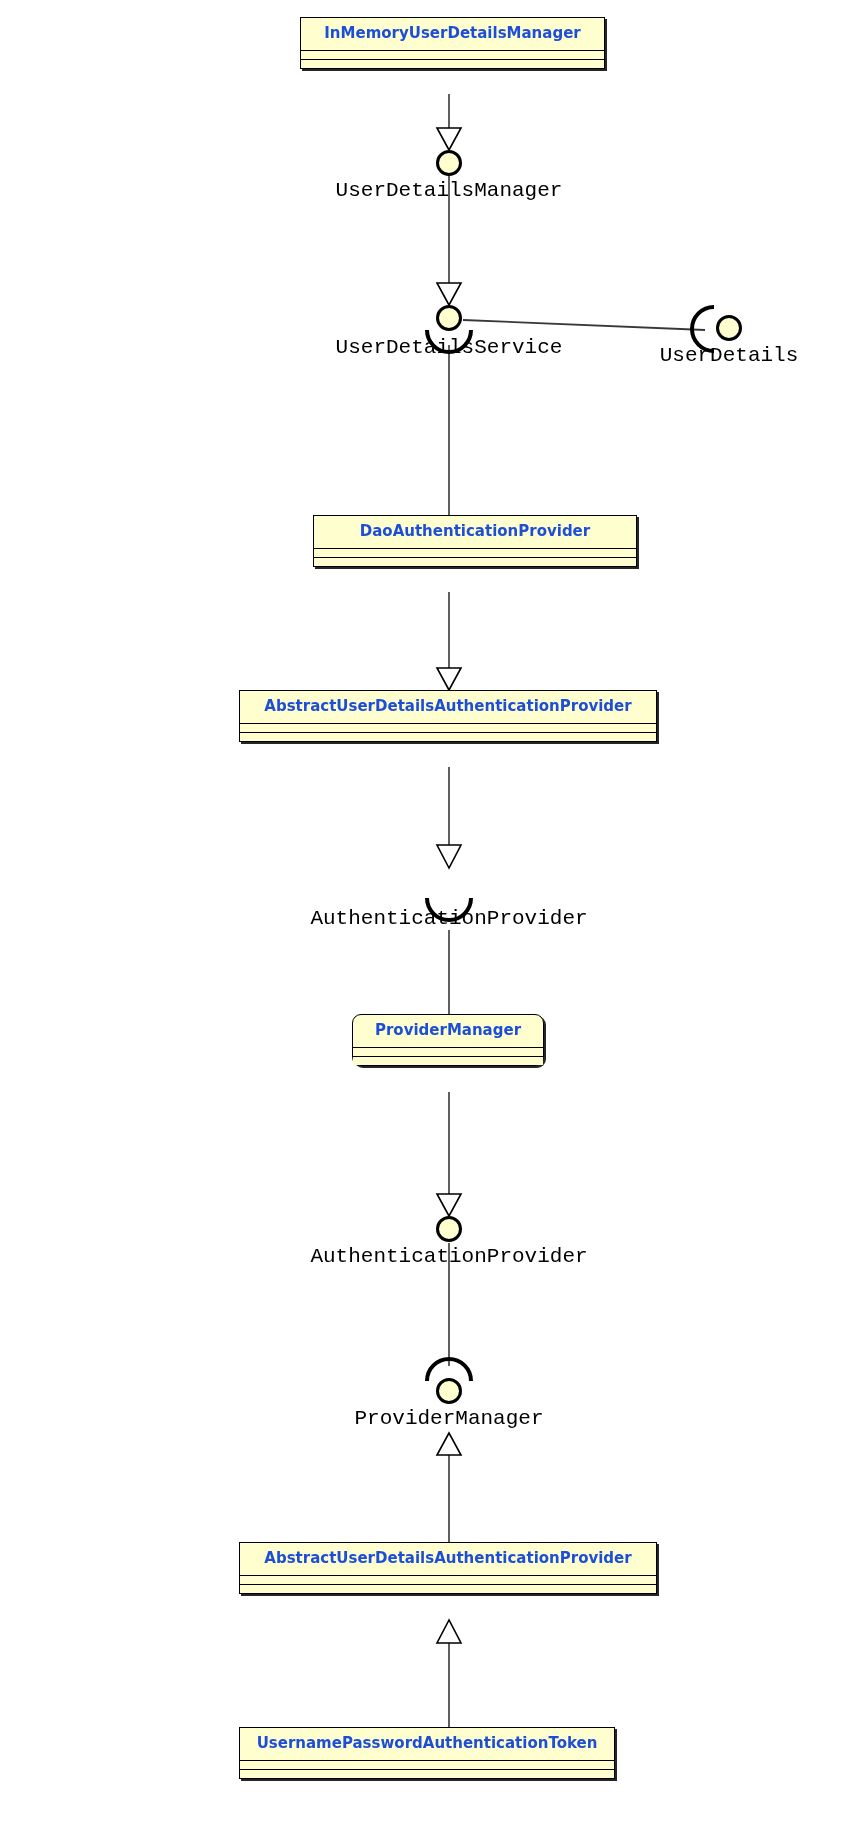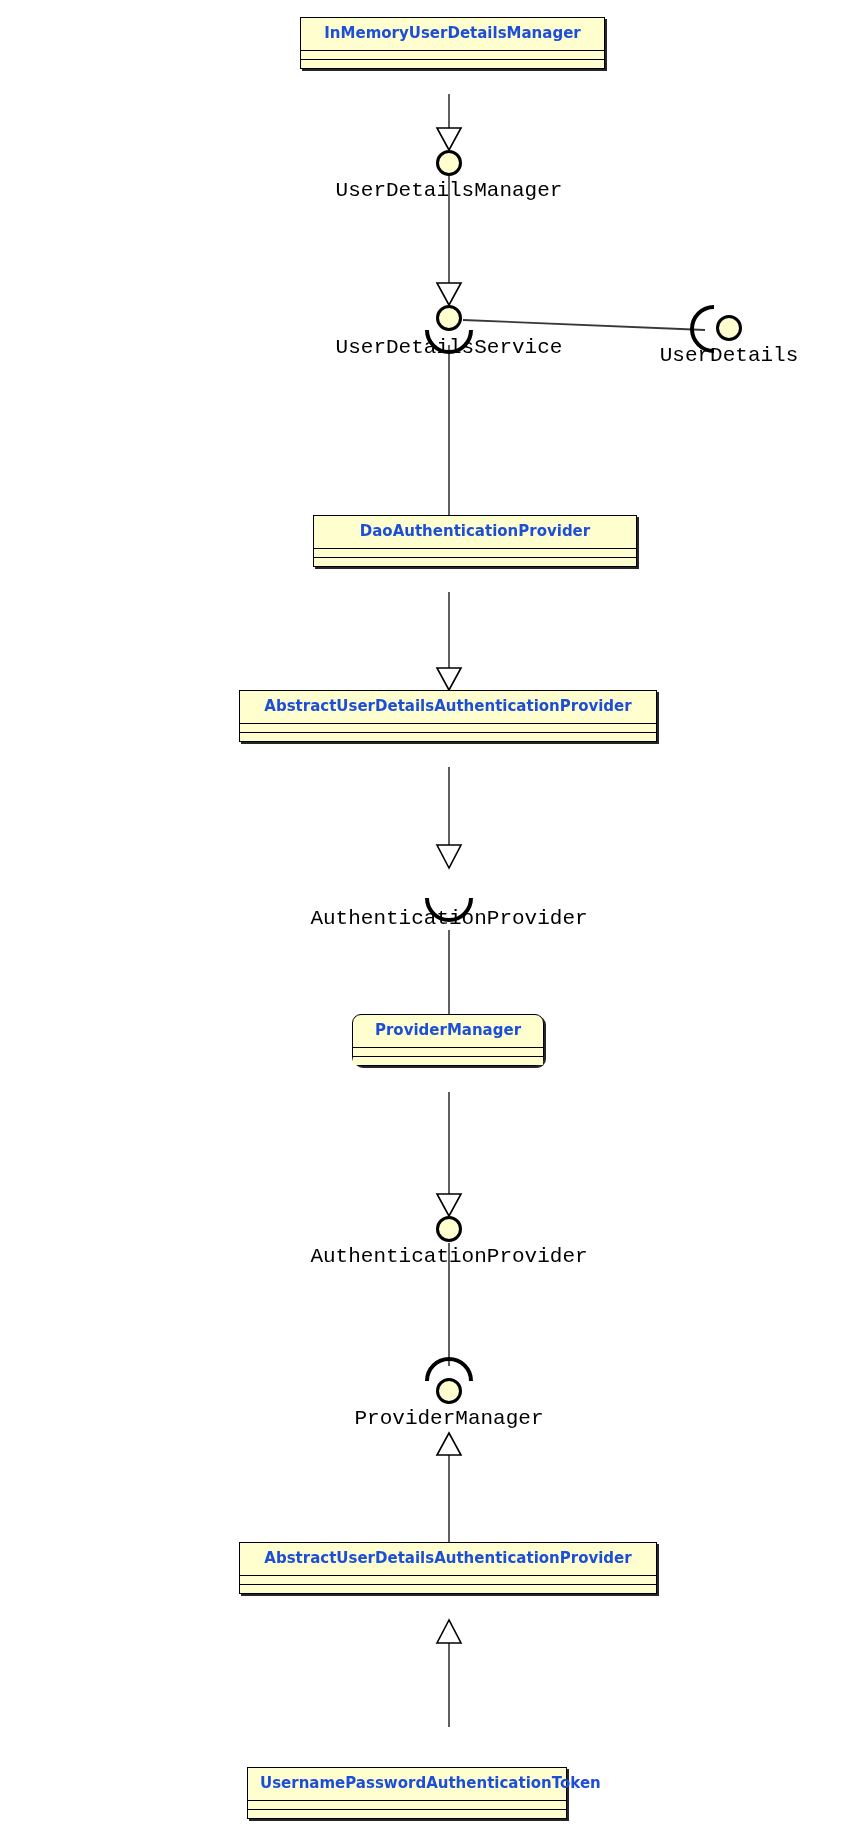--- a/index.html
+++ b/index.html
@@ -179,21 +179,21 @@
     <div class="compartment"></div>
     <div class="compartment"></div>
   </div>
 
   <div class="uml-class" style="left:239px; top:1542px; width:418px;">
     <div class="title">AbstractUserDetailsAuthenticationProvider</div>
     <div class="compartment"></div>
     <div class="compartment"></div>
   </div>
 
-  <div class="uml-class" style="left:247px; top:1727px; width:320px;margin-top:40px;">
+  <div class="uml-class" style="left:239px; top:1727px; width:376px;">
     <div class="title">UsernamePasswordAuthenticationToken</div>
     <div class="compartment"></div>
     <div class="compartment"></div>
   </div>
 
   <div class="iface" style="left:449px; top:163px;">
     <div class="circle"></div>
     <div class="label">UserDetailsManager</div>
   </div>
 

